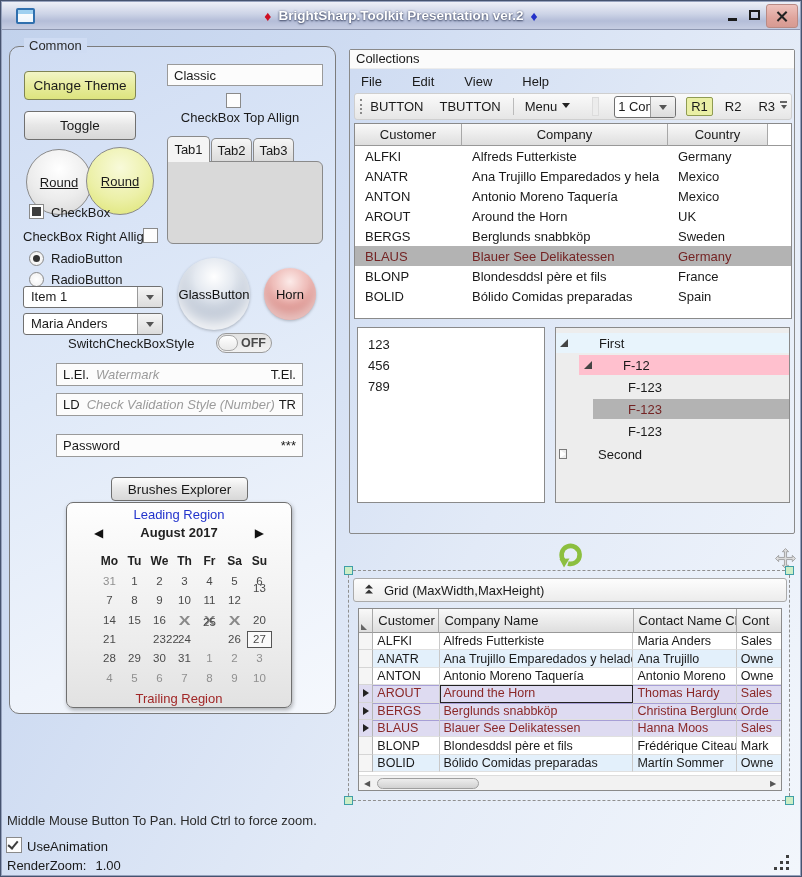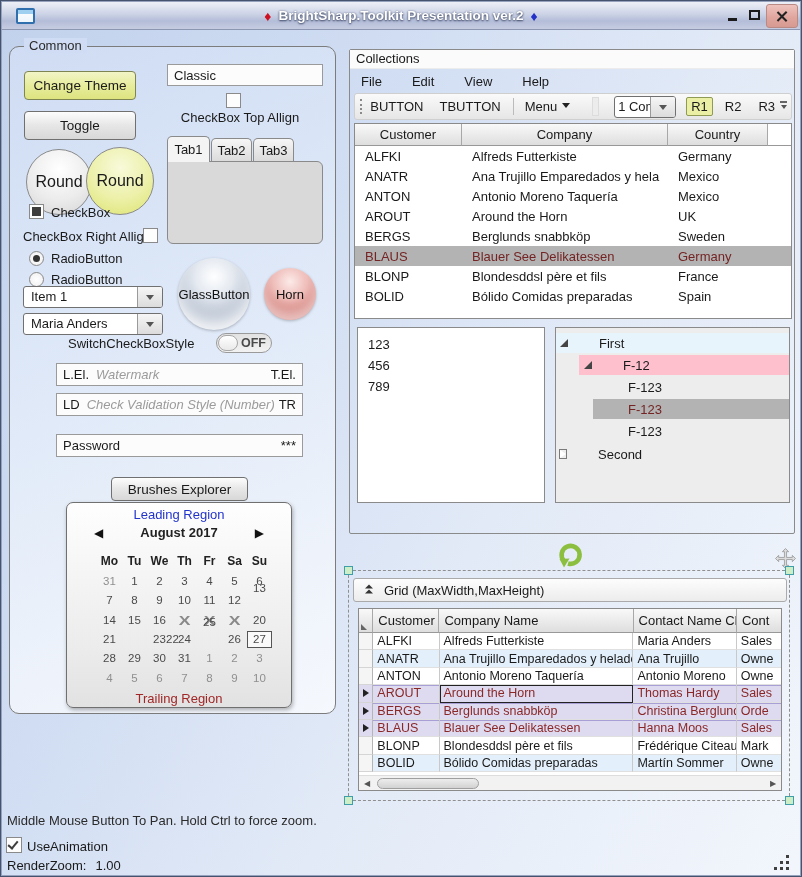--- a/index.html
+++ b/index.html
@@ -34,22 +34,22 @@
 
   
   .common-panel { position:absolute; left:8px; top:45px; width:327px; height:668px;
     border:1px solid #7c7c7c; border-radius:10px;
     background:linear-gradient(155deg,#cfdcf3 0%,#dfe9f8 45%,#eef3fb 80%,#f5f8fd 100%); }
   .legend { position:absolute; left:14px; top:-9px; padding:0 5px; background:#cfdcf3; font-size:13px; color:#2b2b2b; }
 
   .btn { position:absolute; display:flex; align-items:center; justify-content:center;
     background:linear-gradient(#fdfdfd,#e7e7e7 48%,#d8d8d8); border:1px solid #707070; border-radius:4px; font-size:13.5px; }
   .btn-yellow { background:linear-gradient(#f2f5c6,#e7ec9d 50%,#dde47f); border-color:#7f8453; }
-  .round { position:absolute; border-radius:50%; border:1px solid #8a8a8a; display:flex; align-items:center; justify-content:center; font-size:16px;
-    background:radial-gradient(circle at 50% 30%,#ffffff 0%,#ececec 55%,#d4d4d4 100%); }
+  .round { position:absolute; border-radius:50%; border:1px solid #8a8a8a; display:flex; align-items:center; justify-content:center; font-size:13px;
+    background:radial-gradient(circle at 50% 30%,#ffffff 0%,#ececec 55%,#d4d4d4 100%);text-decoration:underline; }
   .round-yellow { background:radial-gradient(circle at 50% 30%,#f8fada 0%,#ecf0a8 55%,#dce36f 100%); }
 
   .textline { position:absolute; background:#fcfcfc; border:1px solid #9a9a9a; display:flex; align-items:center; padding:0 6px; font-size:13px; }
   .hint { color:#9b9b9b; font-style:italic; margin-left:7px; }
   .tl-right { margin-left:auto; }
 
   .cb-box { position:absolute; width:15px; height:15px; background:#fdfdfd; border:1px solid #8a8a8a; display:flex; align-items:center; justify-content:center; }
   .cb-fill { width:9px; height:9px; background:#3d3d3d; }
   .label { position:absolute; font-size:13px; white-space:nowrap; }
 

